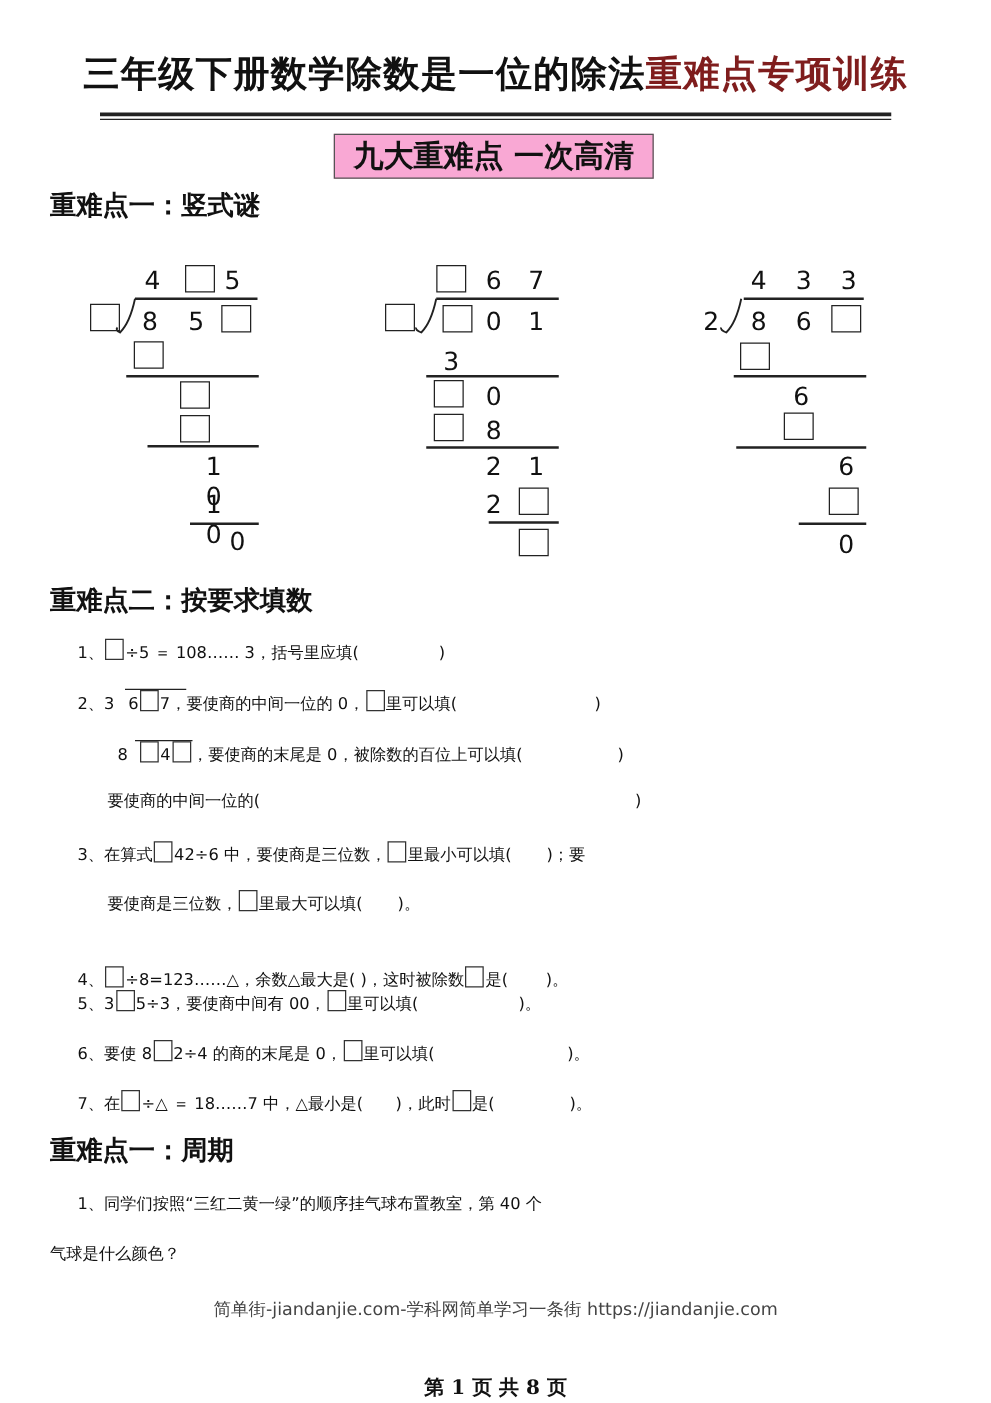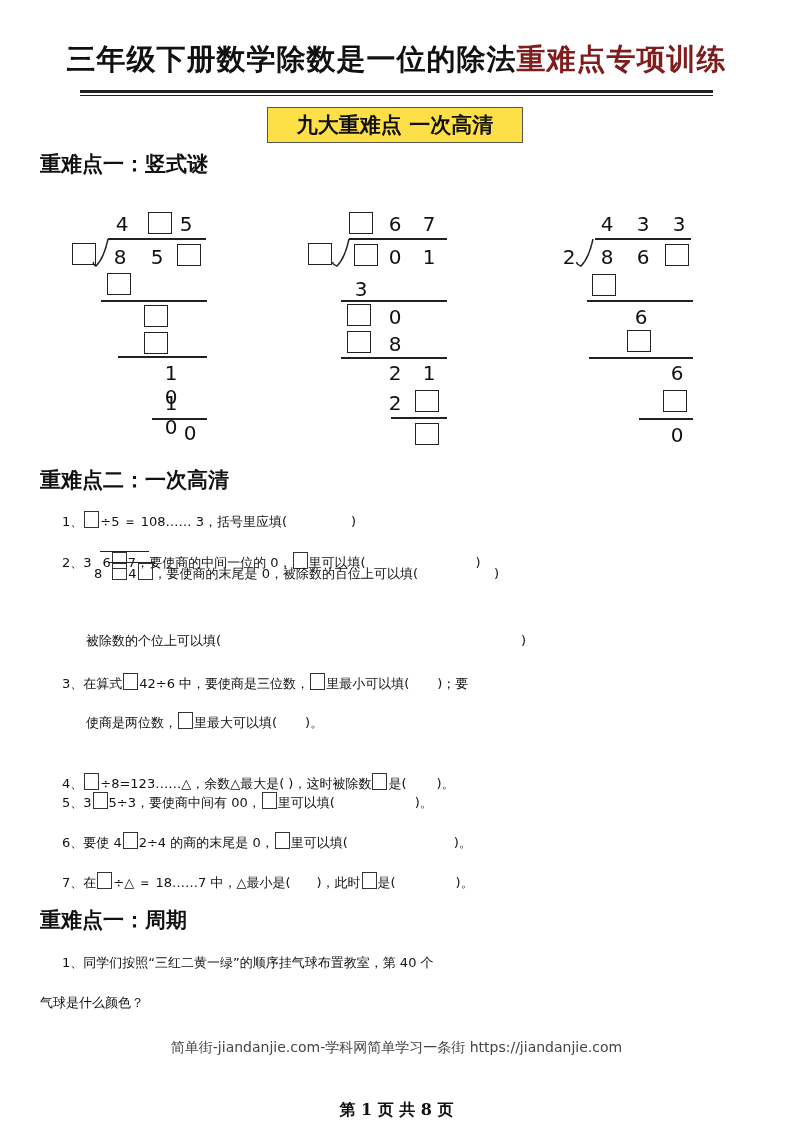--- a/index.html
+++ b/index.html
@@ -4,23 +4,23 @@
   <style>
     html, body { margin: 0; padding: 0; background: #ffffff; }
     body { width: 793px; height: 1122px; position: relative; overflow: hidden;
       font-family: "DejaVu Sans", sans-serif; color: #111; }
     .title { position: absolute; left: 0; width: 793px; top: 40px; text-align: center;
       font-family: "DejaVu Serif", serif; font-weight: bold; font-size: 29px; letter-spacing: 1px; }
     .title .red { color: #7f1d1d; }
     .rule1 { position: absolute; left: 80px; width: 633px; top: 90px; height: 3px; background: #222; }
     .rule2 { position: absolute; left: 80px; width: 633px; top: 95px; height: 1px; background: #222; }
     .badge { position: absolute; left: 267px; top: 107px; width: 256px; height: 36px;
-      background: #fde047; border: 1.5px solid #555; box-sizing: border-box;
+      background: #f9a8d4; border: 1.5px solid #555; box-sizing: border-box;
       text-align: center; font-family: "DejaVu Serif", serif; font-weight: bold;
-      font-size: 21px; line-height: 34px; }
+      font-size: 24px; line-height: 34px; }
     .sec { position: absolute; left: 40px; font-family: "DejaVu Serif", serif;
       font-weight: bold; font-size: 21px; }
     .q { position: absolute; font-size: 13px; white-space: nowrap; }
     .box { display: inline-block; width: 13px; height: 15px; border: 1.3px solid #333;
       vertical-align: -2px; margin: 0 1px; }
     .ld { position: absolute; font-size: 20px; }
     .ld .d { position: absolute; width: 20px; text-align: center; }
     .ld .b { position: absolute; width: 24px; height: 22px; border: 1.6px solid #222; box-sizing: border-box; }
     .ld .hl { position: absolute; height: 1.5px; background: #222; }
     .hint { position: absolute; left: 0; width: 793px; text-align: center; font-size: 14px; color: #444; }
@@ -106,56 +106,56 @@
   <span class="hl" style="left:32px; width:106px; top:90px"></span>
   <span class="d" style="left:76px; top:95px">6</span>
   <span class="b" style="left:72px; top:120px"></span>
   <span class="hl" style="left:34px; width:104px; top:147px"></span>
   <span class="d" style="left:112px; top:151px">6</span>
   <span class="b" style="left:108px; top:180px"></span>
   <span class="hl" style="left:84px; width:54px; top:208px"></span>
   <span class="d" style="left:112px; top:213px">0</span>
 </div>
 
-<div class="sec" style="top:466px">重难点二：一次高清</div>
+<div class="sec" style="top:466px">重难点二：按要求填数</div>
 
 <div class="q" style="left:62px; top:511px">
   <span>1、</span><span class="box"></span><span>÷5 ＝ 108…… 3，括号里应填(</span><span style="display:inline-block; width:64px"></span><span>)</span>
 </div>
 
 <div class="q" style="left:62px; top:551px">
   <span>2、</span><span>3</span><span class="inline-div" style="margin-left:8px"><span>6</span><span class="box"></span><span>7，</span></span><span>要使商的中间一位的 0，</span><span class="box"></span><span>里可以填(</span><span style="display:inline-block; width:110px"></span><span>)</span>
 </div>
 
-<div class="q" style="left:94px; top:562px">
+<div class="q" style="left:94px; top:592px">
   <span>8</span><span class="inline-div" style="margin-left:6px"><span class="box"></span><span>4</span><span class="box"></span></span><span>，要使商的末尾是 0，被除数的百位上可以填(</span><span style="display:inline-block; width:76px"></span><span>)</span>
 </div>
 
 <div class="q" style="left:86px; top:632px">
-  <span>被除数的个位上可以填(</span><span style="display:inline-block; width:300px"></span><span>)</span>
+  <span>要使商的中间一位的(</span><span style="display:inline-block; width:300px"></span><span>)</span>
 </div>
 
 <div class="q" style="left:62px; top:673px">
   <span>3、</span><span>在算式</span><span class="box"></span><span>42÷6 中，要使商是三位数，</span><span class="box"></span><span>里最小可以填(</span><span style="display:inline-block; width:28px"></span><span>)；要</span>
 </div>
 
 <div class="q" style="left:86px; top:712px">
-  <span>使商是两位数，</span><span class="box"></span><span>里最大可以填(</span><span style="display:inline-block; width:28px"></span><span>)。</span>
+  <span>要使商是三位数，</span><span class="box"></span><span>里最大可以填(</span><span style="display:inline-block; width:28px"></span><span>)。</span>
 </div>
 
 <div class="q" style="left:62px; top:773px">
   <span>4、</span><span class="box"></span><span>÷8=123……△，余数△最大是( )，这时被除数</span><span class="box"></span><span>是(</span><span style="display:inline-block; width:30px"></span><span>)。</span>
 </div>
 
 <div class="q" style="left:62px; top:792px">
   <span>5、</span><span>3</span><span class="box"></span><span>5÷3，要使商中间有 00，</span><span class="box"></span><span>里可以填(</span><span style="display:inline-block; width:80px"></span><span>)。</span>
 </div>
 
 <div class="q" style="left:62px; top:832px">
-  <span>6、</span><span>要使 4</span><span class="box"></span><span>2÷4 的商的末尾是 0，</span><span class="box"></span><span>里可以填(</span><span style="display:inline-block; width:106px"></span><span>)。</span>
+  <span>6、</span><span>要使 8</span><span class="box"></span><span>2÷4 的商的末尾是 0，</span><span class="box"></span><span>里可以填(</span><span style="display:inline-block; width:106px"></span><span>)。</span>
 </div>
 
 <div class="q" style="left:62px; top:872px">
   <span>7、</span><span>在</span><span class="box"></span><span>÷△ ＝ 18……7 中，△最小是(</span><span style="display:inline-block; width:26px"></span><span>)，此时</span><span class="box"></span><span>是(</span><span style="display:inline-block; width:60px"></span><span>)。</span>
 </div>
 
 <div class="sec" style="top:906px">重难点一：周期</div>
 
 <div class="q" style="left:62px; top:954px">1、同学们按照“三红二黄一绿”的顺序挂气球布置教室，第 40 个</div>
 <div class="q" style="left:40px; top:994px">气球是什么颜色？</div>

